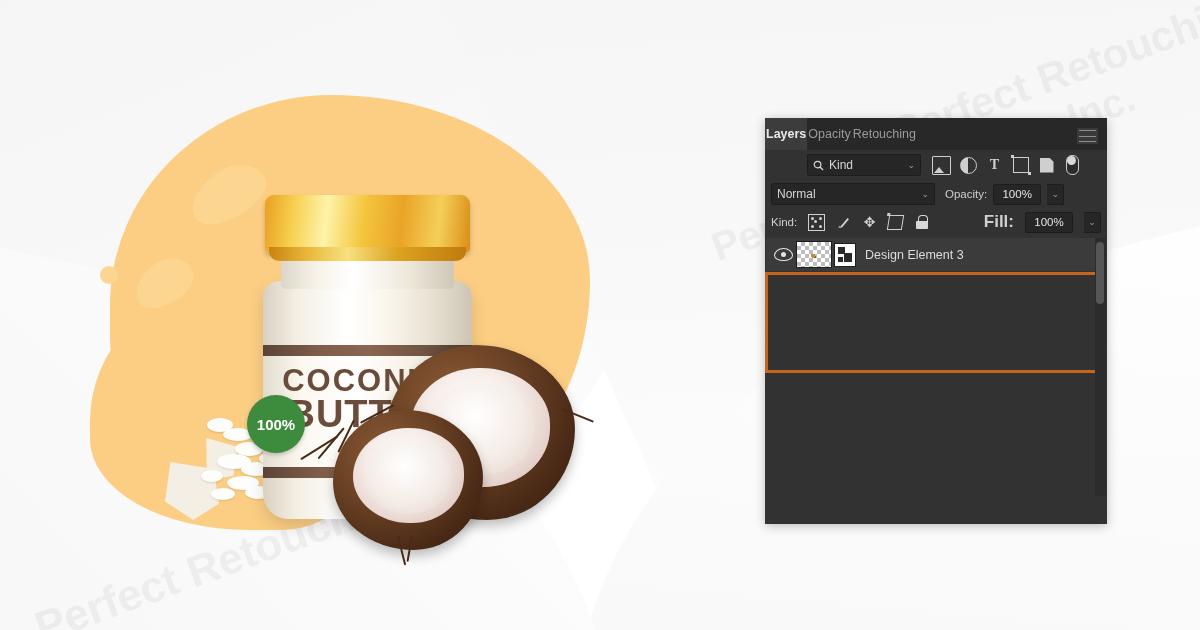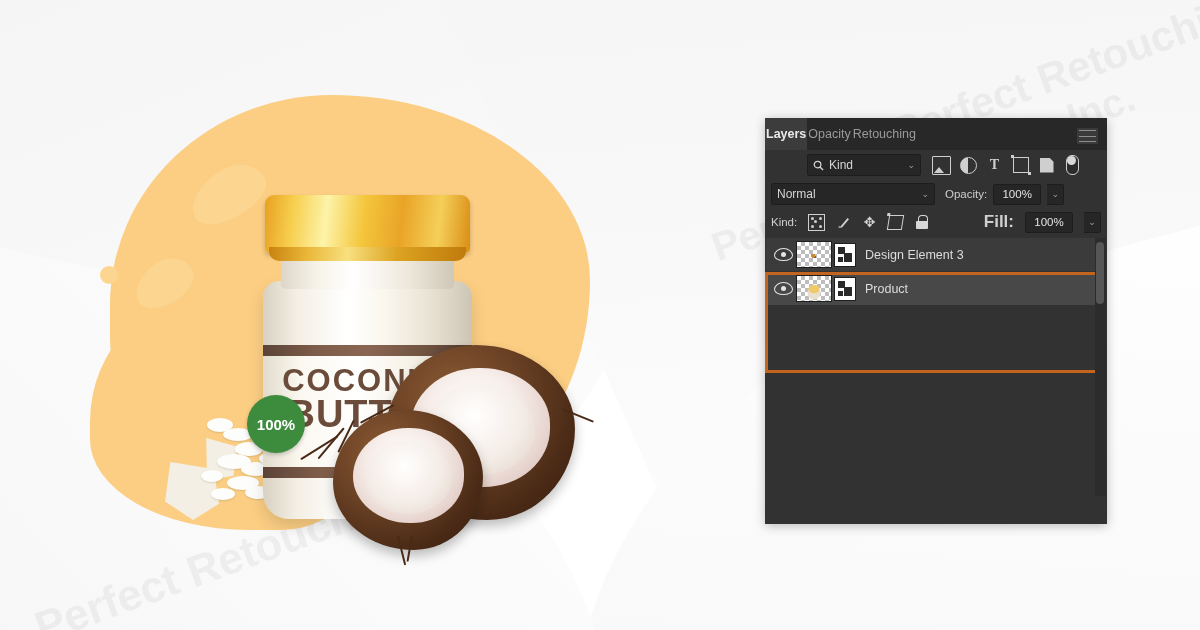--- a/index.html
+++ b/index.html
@@ -412,38 +412,20 @@
           <span class="badge-smart">
             <span class="sq sq1"></span>
               <span class="sq sq2"></span>
               <span class="sq sq3"></span>
           </span>
         </span>
         <span class="layer-name">Design Element 3</span>
       </div>
 
 
-      <div class="layer-row selected">
-        <span class="eye">
-          <span class="eye-shape">
-              <span class="eye-pupil"></span>
-            </span>
-        </span>
-        <span class="thumb-wrap">
-          <span class="thumb">
-            <span class="t-content" style="background:radial-gradient(ellipse at 50% 52%, #f0c96a 0 5px, transparent 6px), radial-gradient(ellipse at 50% 68%, #e8e0cd 0 6px, transparent 7px);"></span>
-          </span>
-          <span class="badge-smart">
-            <span class="sq sq1"></span>
-              <span class="sq sq2"></span>
-              <span class="sq sq3"></span>
-          </span>
-        </span>
-        <span class="layer-name">Product</span>
-      </div>
 
 
 
       <div class="sel-outline"></div>
       <div class="ps-scroll-track">
         <div class="ps-scroll-thumb"></div>
       </div>
     </div>
 
   </div>

